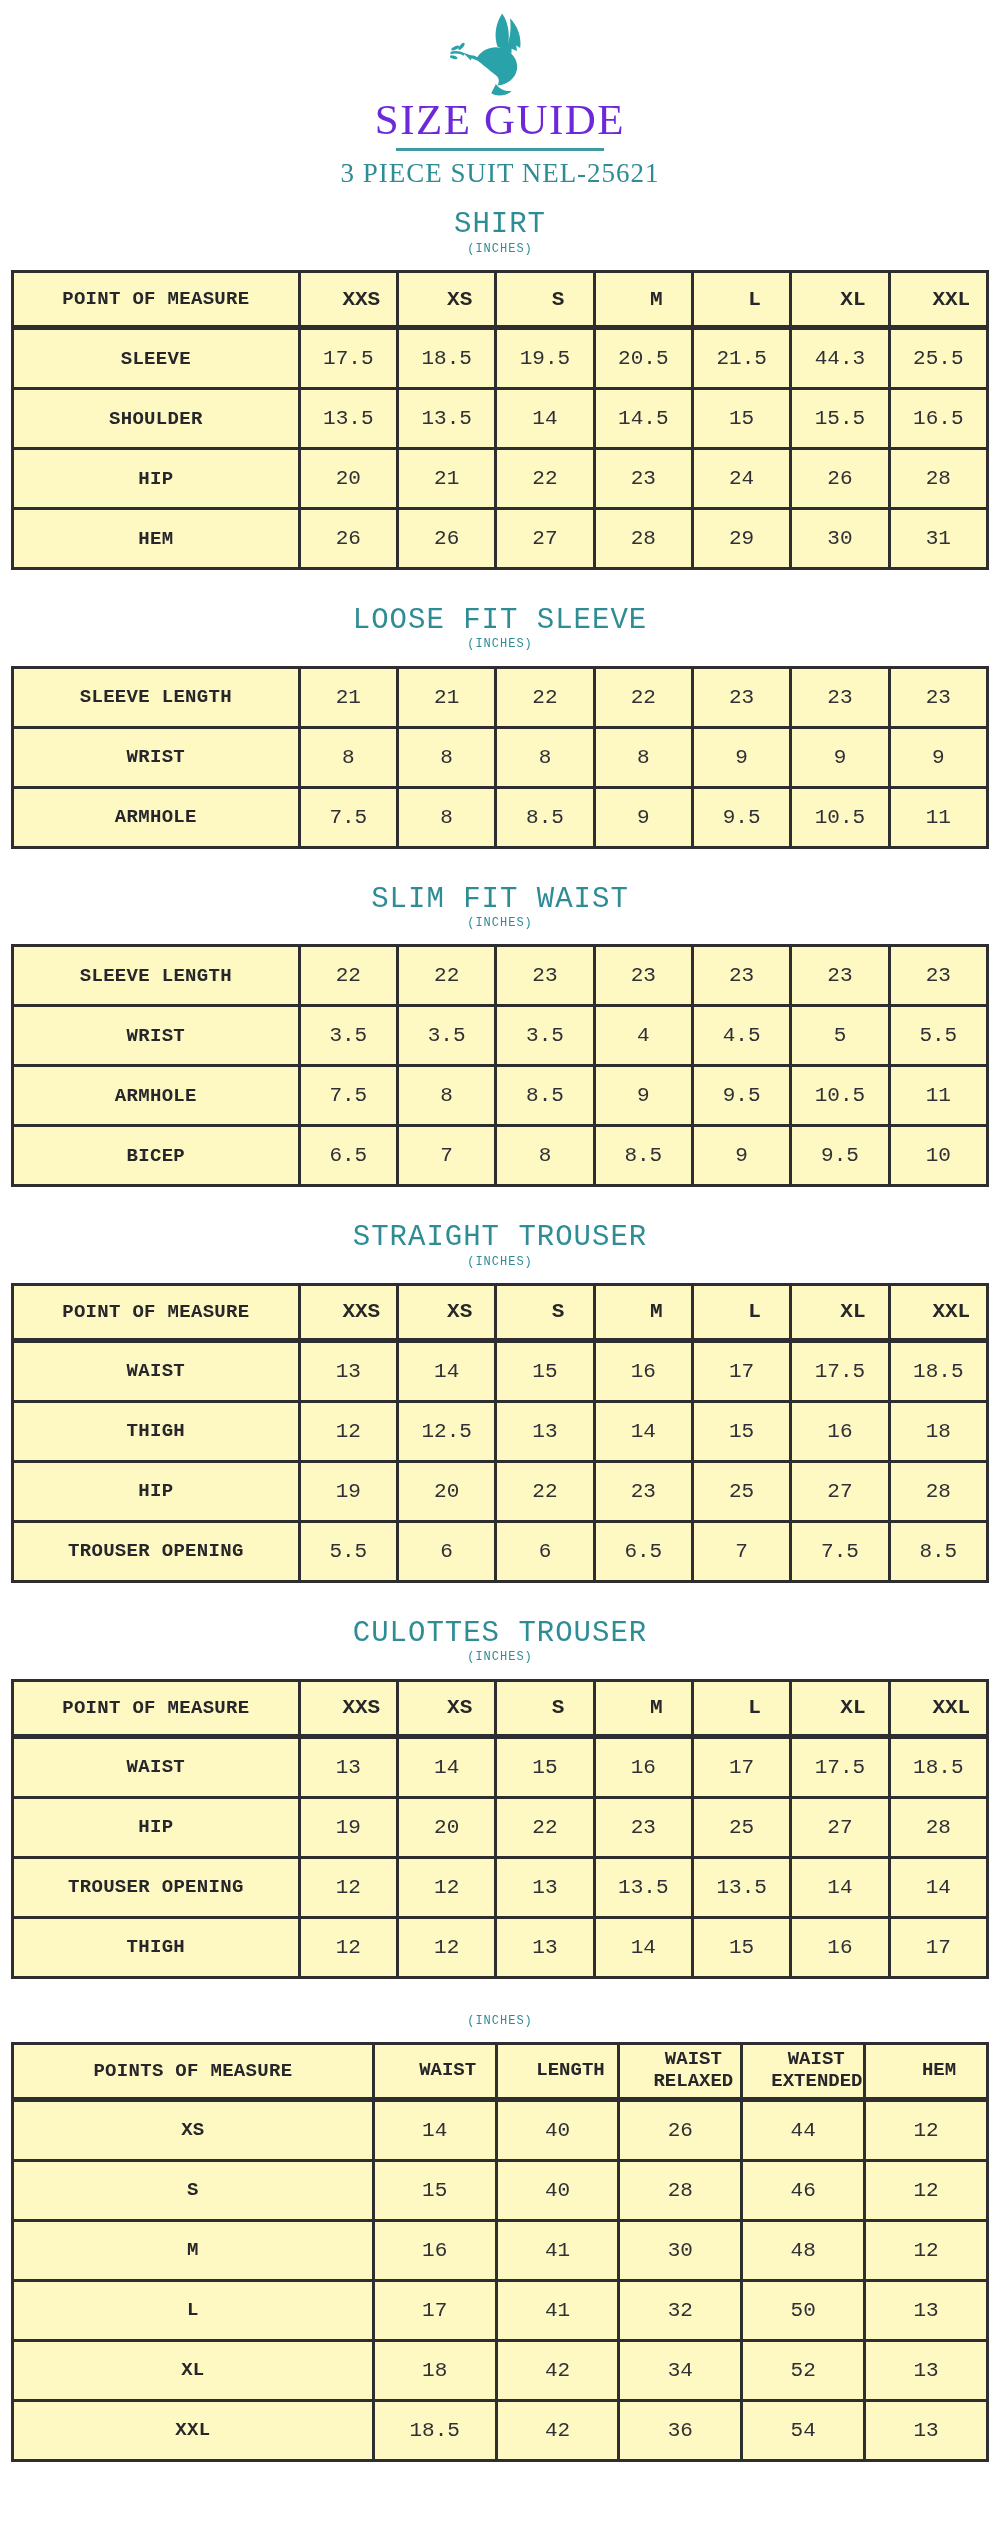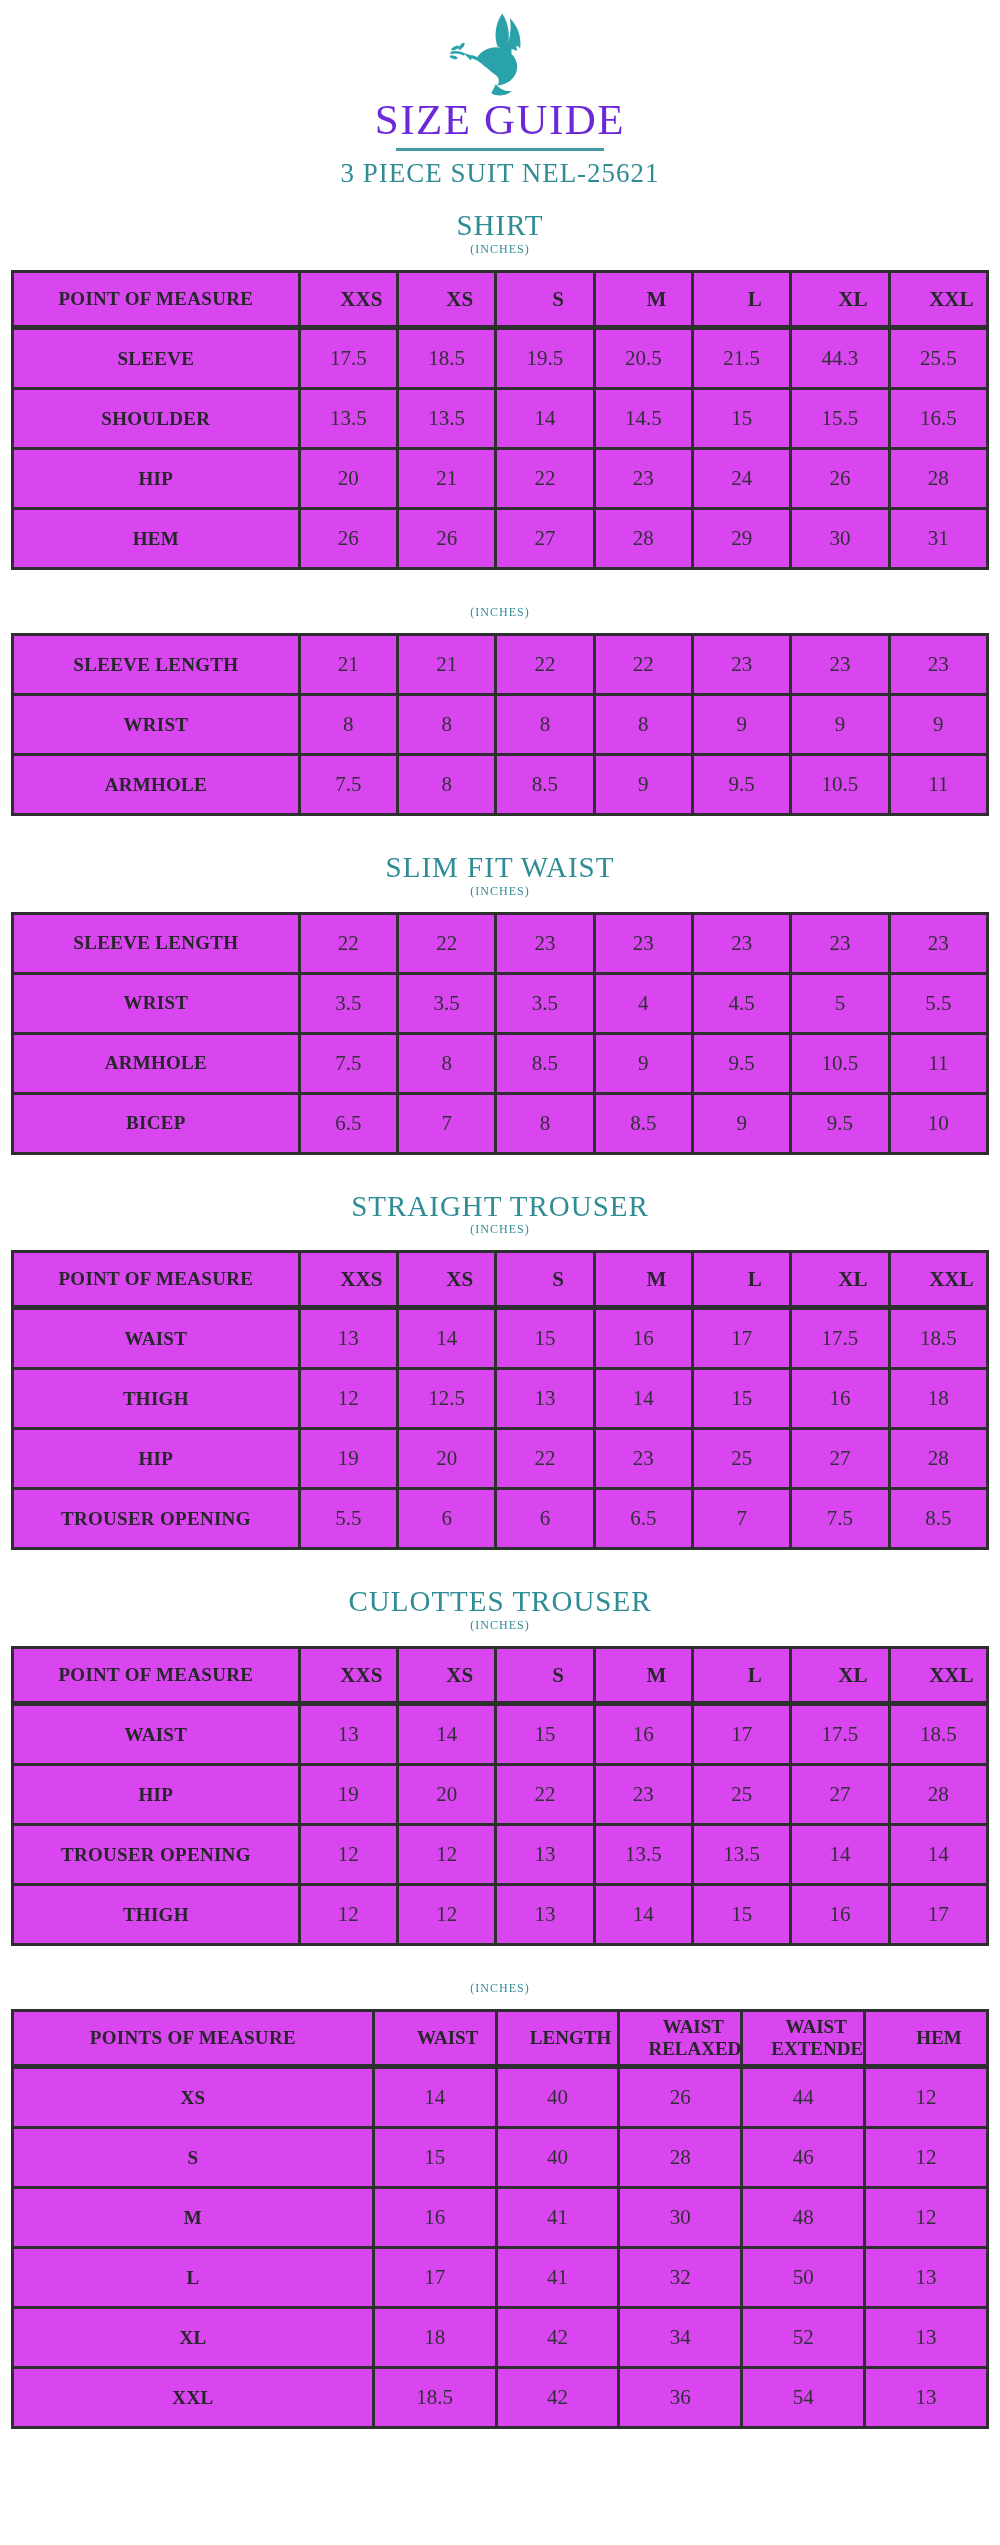--- a/index.html
+++ b/index.html
@@ -18,36 +18,36 @@
     font-size:43px; line-height:1.04;
     letter-spacing:1.5px; color:#6d28d9;
   }
   .rule{ width:208px; height:3px; background:#3f9aa2; margin:5px auto 8px; }
   .subtitle{
     margin:0; font-weight:normal;
     font-size:27px; line-height:1.1;
     letter-spacing:1px; color:#2e8c95;
   }
   
-  section{ margin-top:36px; text-align:center; }
+  section{ margin-top:36px; text-align:center;font-family:Liberation Mono, monospace; }
   section.first{ margin-top:22px; }
   .section-title{
     margin:0; font-weight:normal;
     font-size:29px; line-height:1.05;
     letter-spacing:1px; color:#2e8c95;
   }
   .units{
     font-size:12px; line-height:1.1;
     letter-spacing:1px; color:#2e8c95;
     margin:2px 0 14px;
   }
   
   table{
     width:100%; border-collapse:collapse; table-layout:fixed;
-    background:#d946ef;
+    background:#fef9c3;
   }
   th,td{
     border:3px solid #2e2e30;
     height:57px; padding:0 2px;
     text-align:center; vertical-align:middle;
     overflow:hidden;
   }
   thead th{ border-bottom-width:5px; height:52px; }
   th.corner, th.row-label{
     font-weight:bold; font-size:19px; color:#26262b; letter-spacing:0.3px;
@@ -149,20 +149,21 @@
             <td>28</td>
             <td>29</td>
             <td>30</td>
             <td>31</td>
           </tr>
         </tbody>
       </table>
   </section>
 
   <section>
+    <h2 class="section-title">LOOSE FIT SLEEVE</h2>
     <div class="units">(INCHES)</div>
     <table class="size-table">
         <colgroup>
           <col class="c-label">
           <col class="c-val">
           <col class="c-val">
           <col class="c-val">
           <col class="c-val">
           <col class="c-val">
           <col class="c-val">

